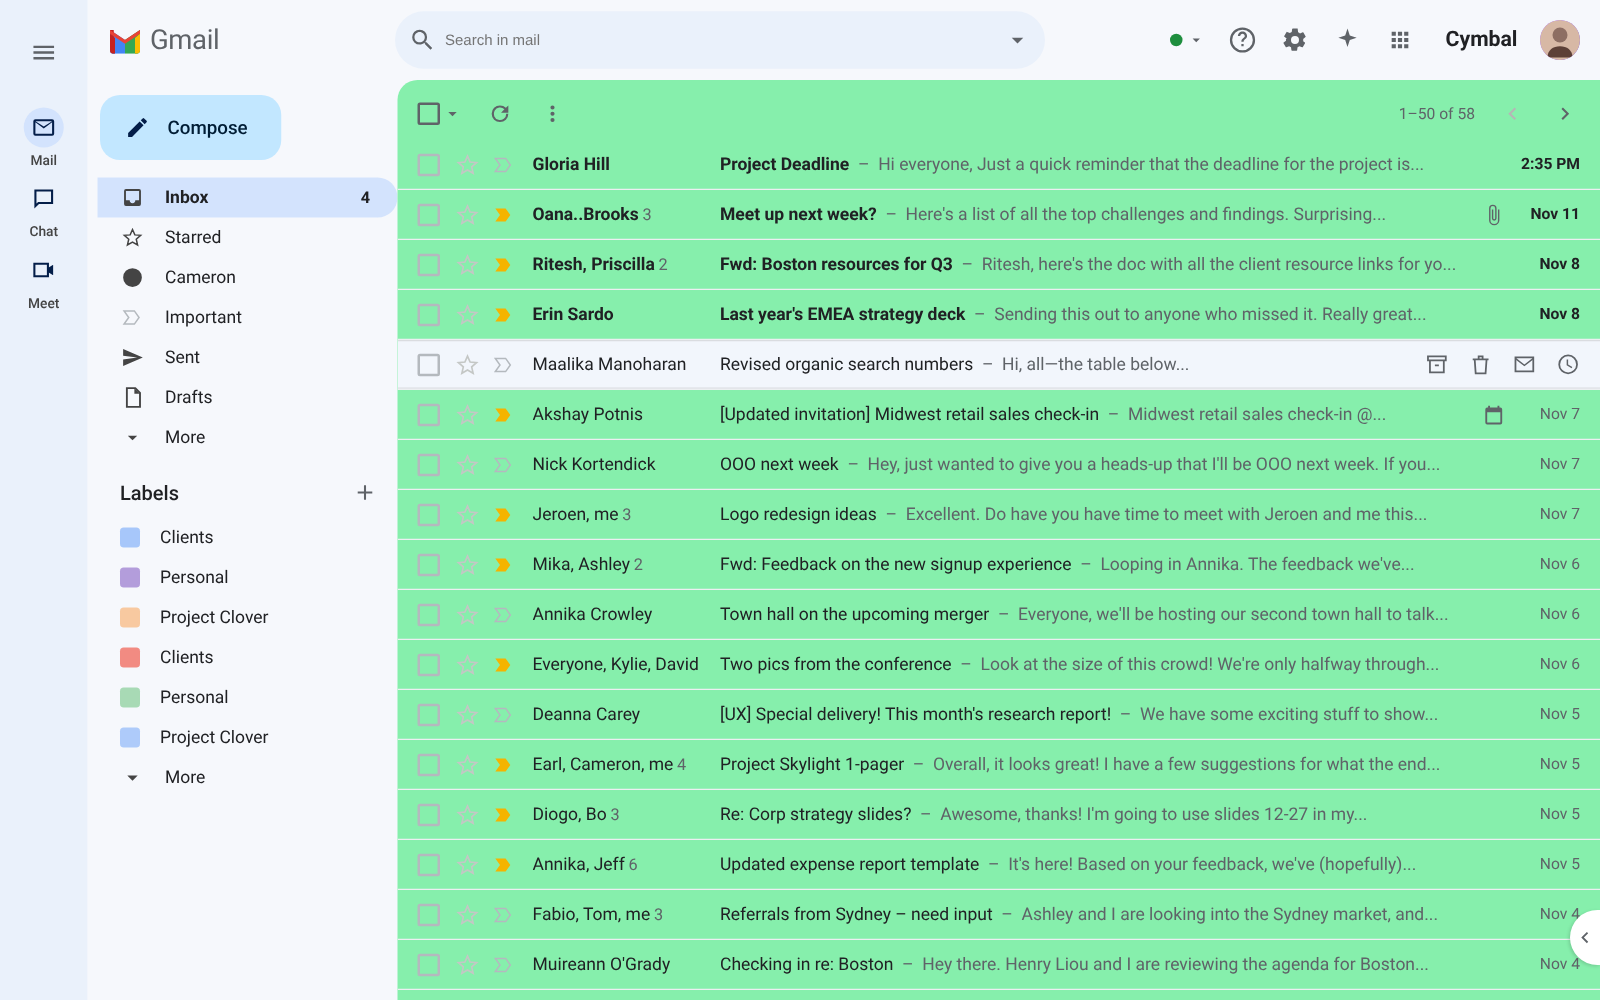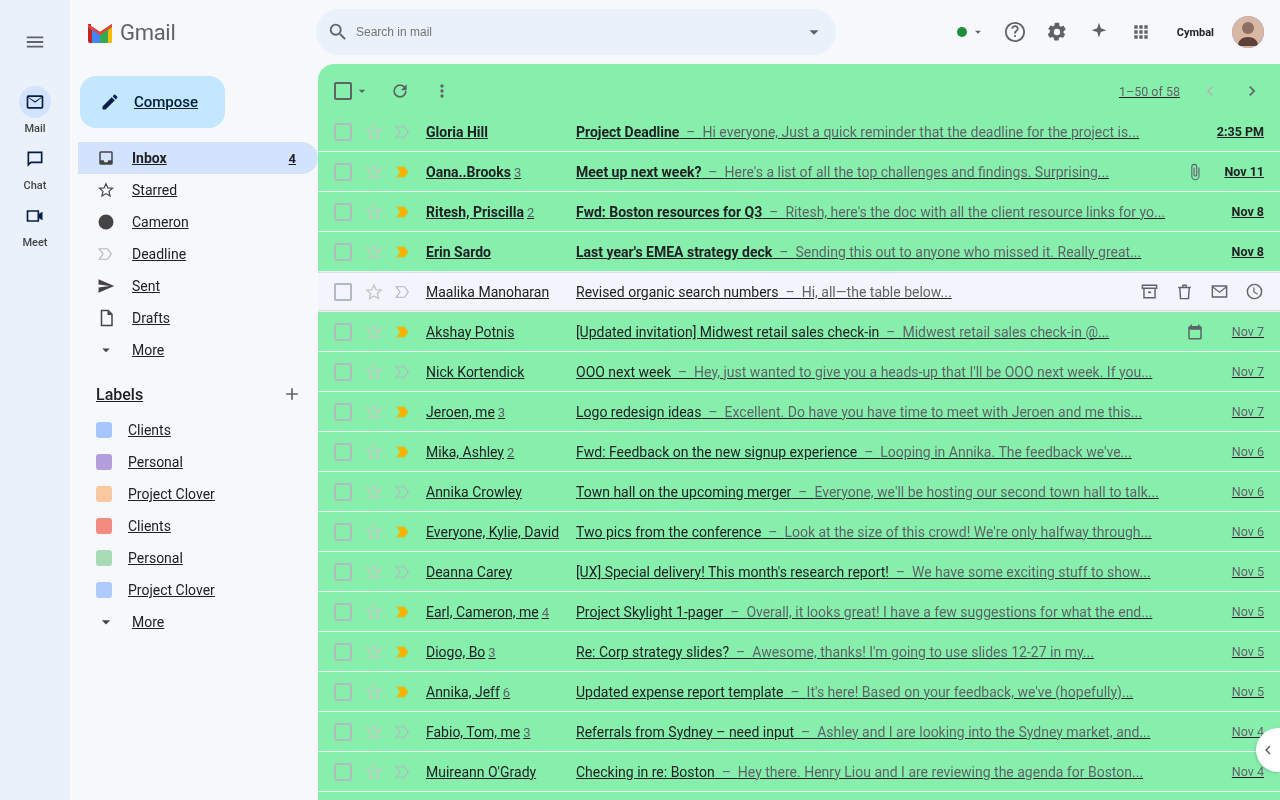--- a/index.html
+++ b/index.html
@@ -19,26 +19,26 @@
 
 
 .header { height:64px; display:flex; align-items:center; padding:0 16px 0 8px; gap:8px; }
 .logo-wrap { display:flex; align-items:center; gap:6px; width:230px; padding-left:8px;}
 .logo-text { font-size:22px; color:#5f6368; font-weight:400; letter-spacing:-0.3px;}
 .search-bar { flex:0 0 520px; height:46px; background:#eaf1fb; border-radius:24px; display:flex; align-items:center; padding:0 10px; }
 .search-bar input { flex:1; border:none; background:transparent; font-size:12px; outline:none; color:#5f6368; padding:0 6px;}
 .header-icons { display:flex; align-items:center; gap:18px; margin-left:auto; }
 .hicon { width:24px; height:24px; display:flex; align-items:center; justify-content:center; color:#5f6368; cursor:pointer;}
 .status-dot { width:10px; height:10px; background:#1e8e3e; border-radius:50%; display:inline-block;}
-.brand { font-weight:700; font-size:11px; margin-left:6px;}
+.brand { font-weight:700; font-size:17px; margin-left:6px;}
 .avatar { width:32px; height:32px; border-radius:50%; background:linear-gradient(135deg,#c58af9,#7e57c2); display:flex; align-items:center; justify-content:center; overflow:hidden;}
 .avatar svg{width:32px;height:32px;}
 
 
-.content { flex:1; display:flex; overflow:hidden;text-decoration:underline; }
+.content { flex:1; display:flex; overflow:hidden; }
 
 
 .sidebar { width:248px; background:#f6f8fc; padding:8px 0 8px 8px; overflow-y:auto; }
 .compose { display:flex; align-items:center; gap:14px; background:#c2e7ff; border-radius:16px; padding:16px 20px; width:145px; font-size:15px; font-weight:500; cursor:pointer; margin:4px 0 14px 2px; color:#001d35;}
 .nav-item { display:flex; align-items:center; gap:16px; height:32px; padding:0 12px 0 18px; border-radius:0 16px 16px 0; cursor:pointer; font-size:14px; color:#202124;}
 .nav-item.active { background:#d3e3fd; font-weight:700; }
 .nav-item .count { margin-left:auto; font-size:13px; font-weight:700; color:#202124; padding-right:10px;}
 .nav-icon { width:20px; height:20px; display:flex; align-items:center; justify-content:center; color:#444;}
 .section-title { display:flex; align-items:center; justify-content:space-between; font-size:16px; font-weight:500; padding:18px 16px 10px 18px;}
 .label-item { display:flex; align-items:center; gap:16px; height:32px; padding:0 12px 0 18px; font-size:14px; cursor:pointer;text-align:right;}
@@ -324,21 +324,21 @@
                 </svg>
               </span>
               <span>Cameron</span>
             </div>
             <div class="nav-item">
               <span class="nav-icon">
                 <svg width="18" height="18">
                   <use href="#i-imp-g"></use>
                 </svg>
               </span>
-              <span>Deadline</span>
+              <span>Important</span>
             </div>
             <div class="nav-item">
               <span class="nav-icon">
                 <svg width="18" height="18">
                   <use href="#i-send"></use>
                 </svg>
               </span>
               <span>Sent</span>
             </div>
             <div class="nav-item">

